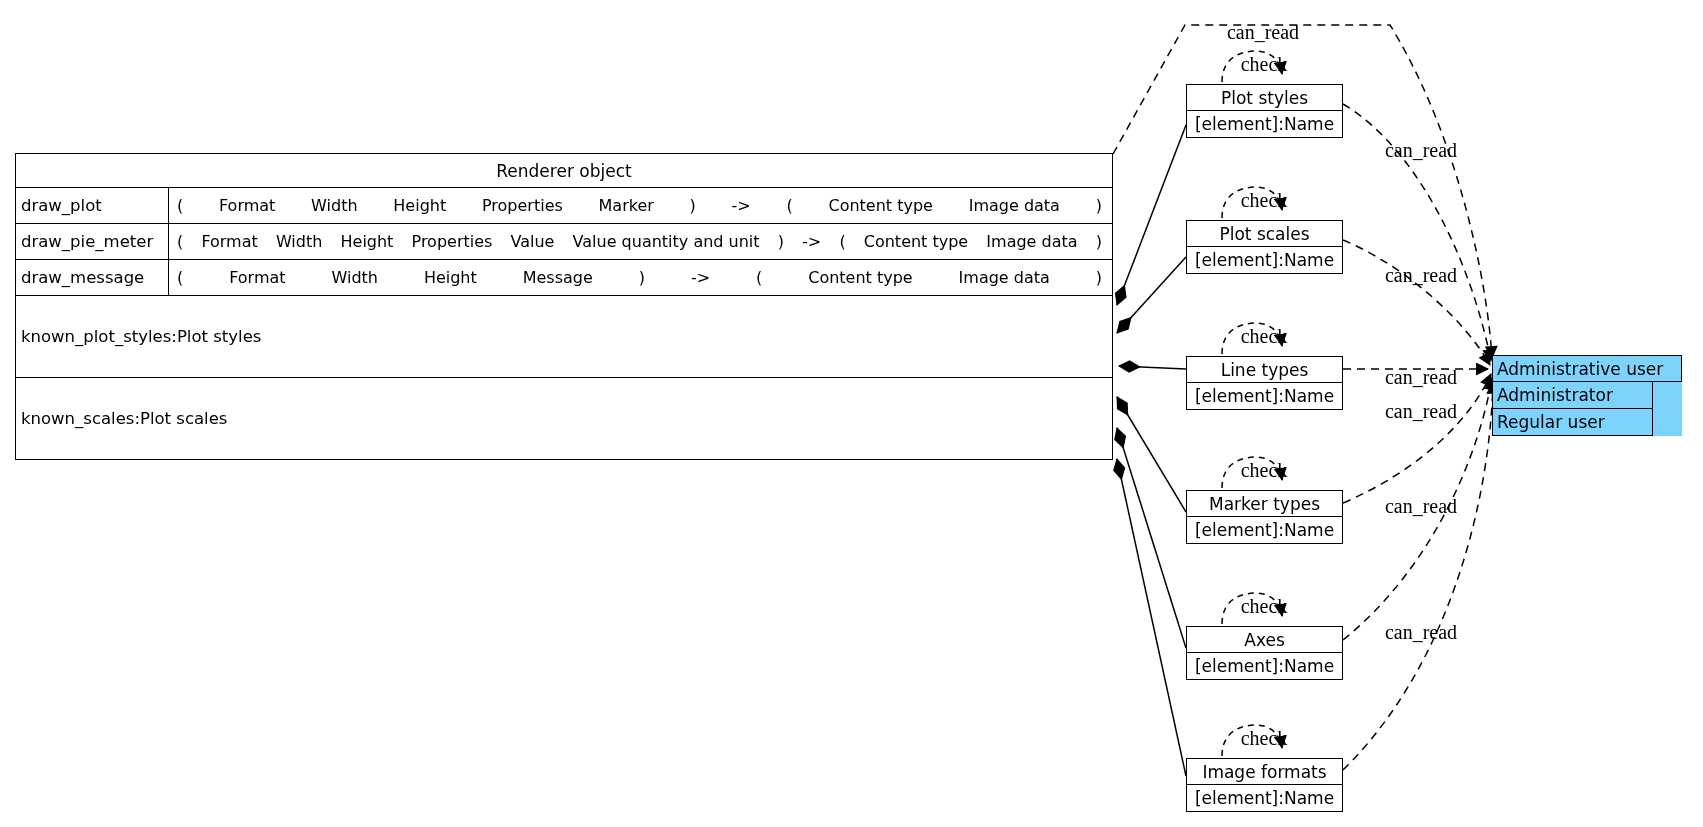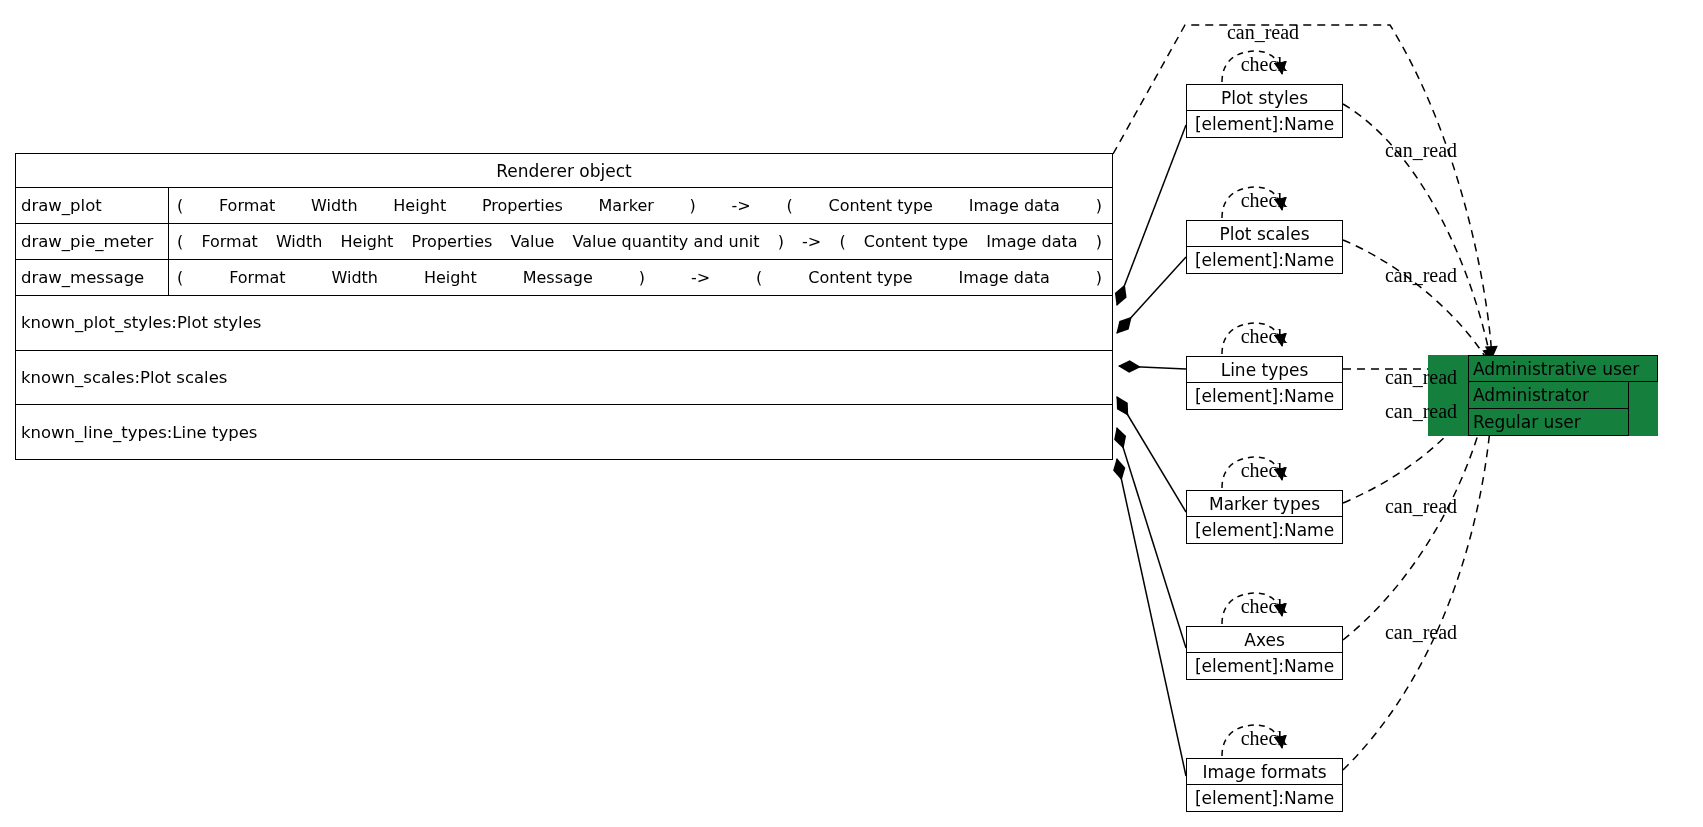--- a/index.html
+++ b/index.html
@@ -42,21 +42,21 @@
     border:1.6px solid #000; box-sizing:border-box; height:27px;
     display:flex; align-items:center; justify-content:center; font-size:17px;
   }
   .ebox-field {
     border:1.6px solid #000; border-top:none; box-sizing:border-box; height:27px;
     display:flex; align-items:center; justify-content:center; font-size:17px;
     white-space:nowrap;
   }
 
   
-  .abox { position:absolute; left:1428px; top:355px; background:#15803d;padding-left:40px; }
+  .abox { position:absolute; left:1492px; top:355px; background:#7dd3fc; }
   .abox-header {
     width:190px; height:27px; border:1.6px solid #000; box-sizing:border-box;
     display:flex; align-items:center; padding-left:4px; font-size:17px; white-space:nowrap;
   }
   .abox-row {
     width:161px; height:27px; border:1.6px solid #000; border-top:none; box-sizing:border-box;
     display:flex; align-items:center; padding-left:4px; font-size:17px; white-space:nowrap;
   }
 
   
@@ -161,21 +161,20 @@
           <span>-&gt;</span>
           <span>(</span>
           <span>Content type</span>
           <span>Image data</span>
           <span>)</span>
       </div>
     </div>
 
     <div class="a-row">known_plot_styles:Plot styles</div>
     <div class="a-row">known_scales:Plot scales</div>
-    <div class="a-row">known_line_types:Line types</div>
   </div>
 
   <div class="ebox" style="top:84px">
     <div class="ebox-title">Plot styles</div>
     <div class="ebox-field">[element]:Name</div>
   </div>
   <div class="ebox" style="top:220px">
     <div class="ebox-title">Plot scales</div>
     <div class="ebox-field">[element]:Name</div>
   </div>

